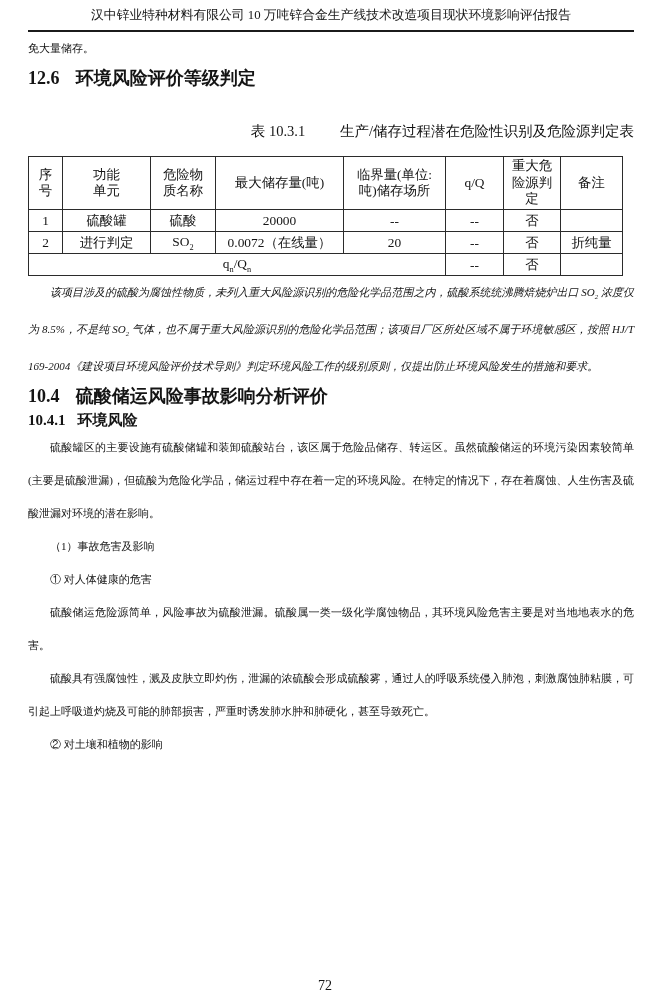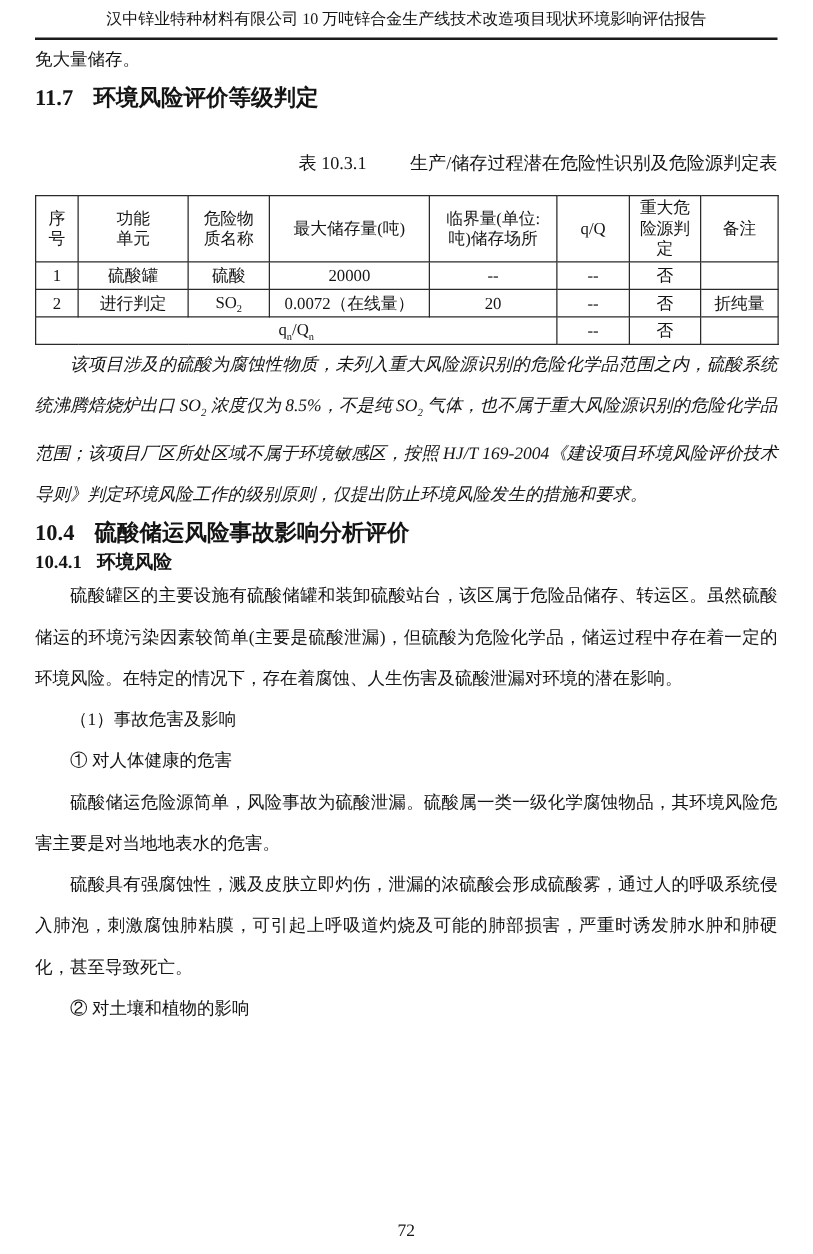--- a/index.html
+++ b/index.html
@@ -1,35 +1,35 @@
 <!DOCTYPE html>
 <html lang="zh"><head>
 <meta charset="utf-8">
 <style>
   html,body{margin:0;padding:0;background:#ffffff;}
   .page{
     position:relative;
     width:650px;height:1003px;
     background:#ffffff;
     box-sizing:border-box;
-    padding:7px 28px 0 28px;
+    padding:7px 16px 0 28px;
     font-family:"Liberation Serif","DejaVu Serif",serif;
     color:#141414;
     overflow:hidden;
   }
   .doc-header{
     text-align:center;
     font-size:12.8px;
     line-height:17px;
     padding:0 10px 6px 10px;
     border-bottom:2px solid #1b1b1b;
   }
   p.body{
     margin:0;
-    font-size:14px;
+    font-size:11px;
     line-height:33px;
     text-align:justify;
     text-indent:2em;
   }
   p.noindent{text-indent:0;}
   p.subline{text-indent:2em;text-align:left;}
   h1.sec{
     margin:0;
     font-size:18px;
     font-weight:bold;
@@ -92,21 +92,21 @@
 
 <div class="page">
 
   <div class="doc-header">
     <span>汉中锌业特种材料有限公司 10 万吨锌合金生产线技术改造项目现状环境影响评估报告</span>
   </div>
 
   <p class="body noindent m-intro">免大量储存。</p>
 
   <h1 class="sec m-h103">
-    <span class="secnum">11.7</span><span>环境风险评价等级判定</span>
+    <span class="secnum">12.6</span><span>环境风险评价等级判定</span>
   </h1>
 
 
   <div class="caption">
     <span>表 10.3.1</span><span class="capgap"></span><span>生产/储存过程潜在危险性识别及危险源判定表</span>
   </div>
 
   <table class="riskTable">
     <colgroup>
       <col style="width:34px">

